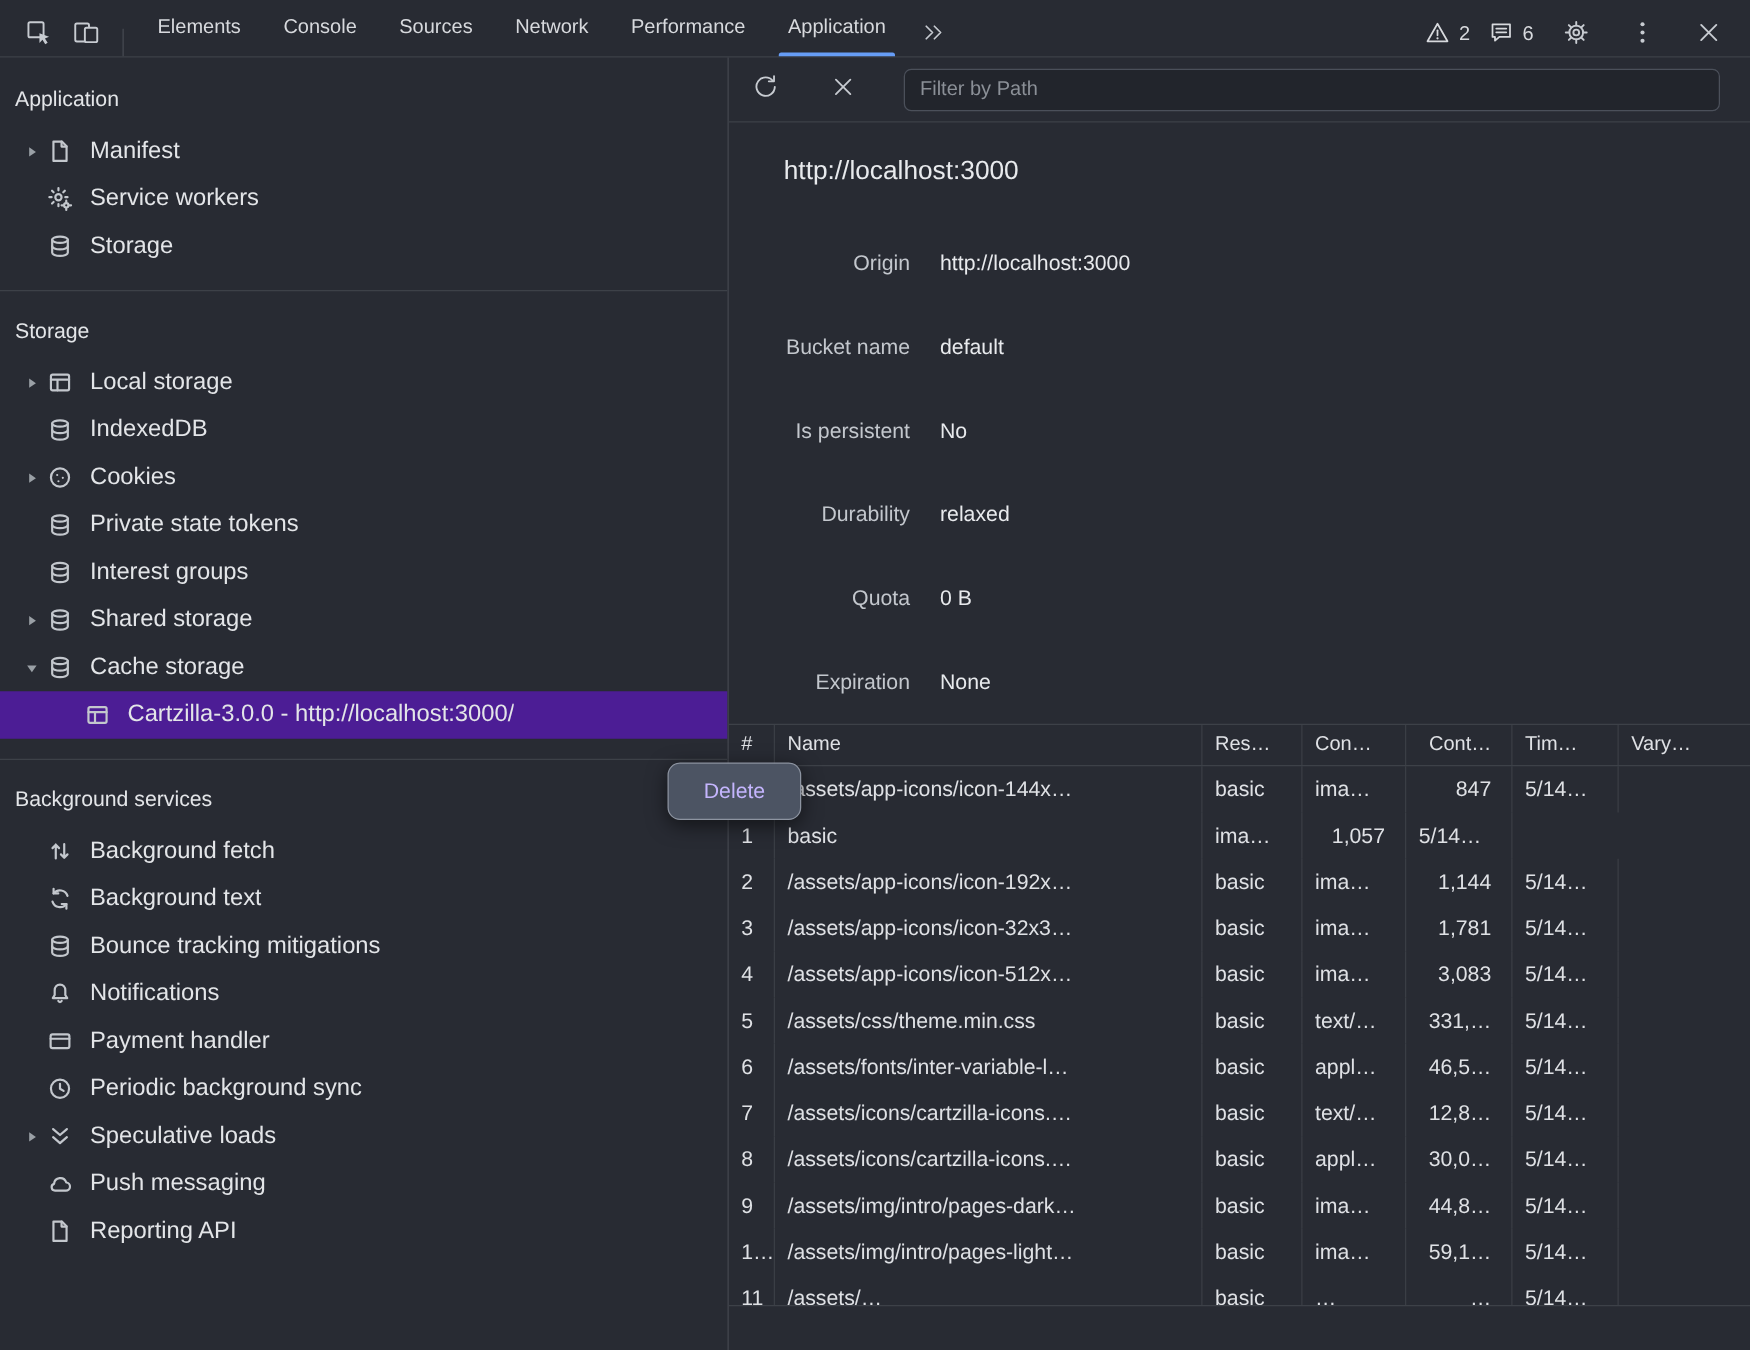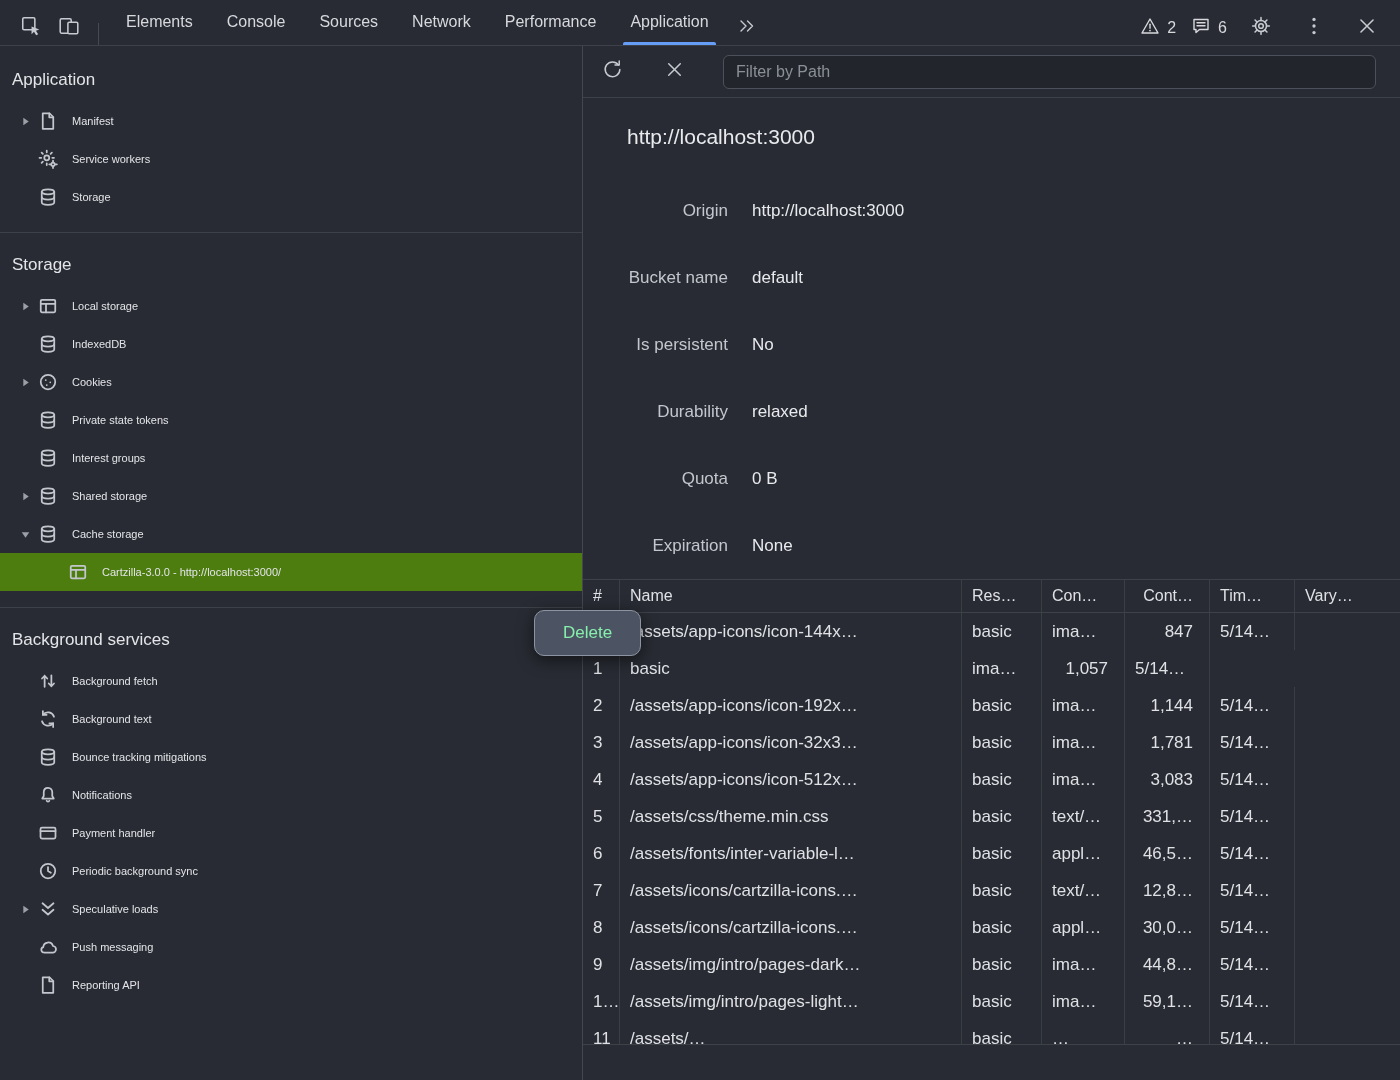--- a/index.html
+++ b/index.html
@@ -27,22 +27,22 @@
   .count-btn svg{width:20px;height:20px}
 
   
   .content{flex:1;display:flex;min-height:0}
   .sidebar{width:583px;flex:0 0 583px;border-right:1px solid #43474f;overflow:hidden;padding-top:2px}
   .main{flex:1;display:flex;flex-direction:column;min-width:0}
 
   
   .section-title{padding:22px 12px 12px;font-size:17px;color:#e3e5e8}
   .divider{height:1px;background:#3d4148;margin-top:16px}
-  .tree-item{height:38px;display:flex;align-items:center;padding-left:14px;font-size:11px;color:#e3e5e8}
-  .tree-item.selected{background:#4d7c0f}
+  .tree-item{height:38px;display:flex;align-items:center;padding-left:14px;font-size:19px;color:#e3e5e8}
+  .tree-item.selected{background:#4c1d95}
   .tree-item.indent{padding-left:44px}
   .expander{width:22px;flex:0 0 22px;display:inline-flex;justify-content:center;color:#9aa0a6}
   .expander svg{width:13px;height:13px}
   .icon{width:24px;flex:0 0 24px;margin-right:12px;display:inline-flex;justify-content:center;color:#c3c7cd}
   .icon svg{width:20px;height:20px}
   .tree-item .label{white-space:nowrap;overflow:hidden}
 
   
   .filter-bar{height:52px;flex:0 0 52px;display:flex;align-items:center;border-bottom:1px solid #3d4148;
     padding:0 24px 0 16px;gap:36px;color:#c7cbd1}
@@ -65,21 +65,21 @@
   .tbody .trow{height:37px}
   .tcell{padding:0 8px 0 10px;white-space:nowrap;overflow:hidden;font-size:17px;display:flex;align-items:center}
   .thead .tcell{font-size:16px;color:#dfe1e5}
   .tcell:nth-child(n+2){border-left:1px solid #3a3e45}
   .tcell.c4{justify-content:flex-end;padding-right:16px}
   .footer-strip{flex:1;border-top:1px solid #3d4148}
 
   
   .context-menu{position:absolute;left:534px;top:610px;background:#4c5463;border:1px solid #8d94a1;
     border-radius:10px;box-shadow:0 4px 16px rgba(0,0,0,.55);padding:4px;z-index:20}
-  .context-item{padding:8px 24px;font-size:17px;color:#86efac;border-radius:7px;white-space:nowrap}
+  .context-item{padding:8px 24px;font-size:17px;color:#c4b5fd;border-radius:7px;white-space:nowrap}
 </style>
 </head>
 <body>
 
 <div class="devtools">
 
   <header class="topbar">
     <button class="icon-btn">
       <span><svg viewBox="0 0 20 20" width="22" height="22">
             <rect x="2.5" y="2.5" width="11" height="11" rx="1.2"></rect>

